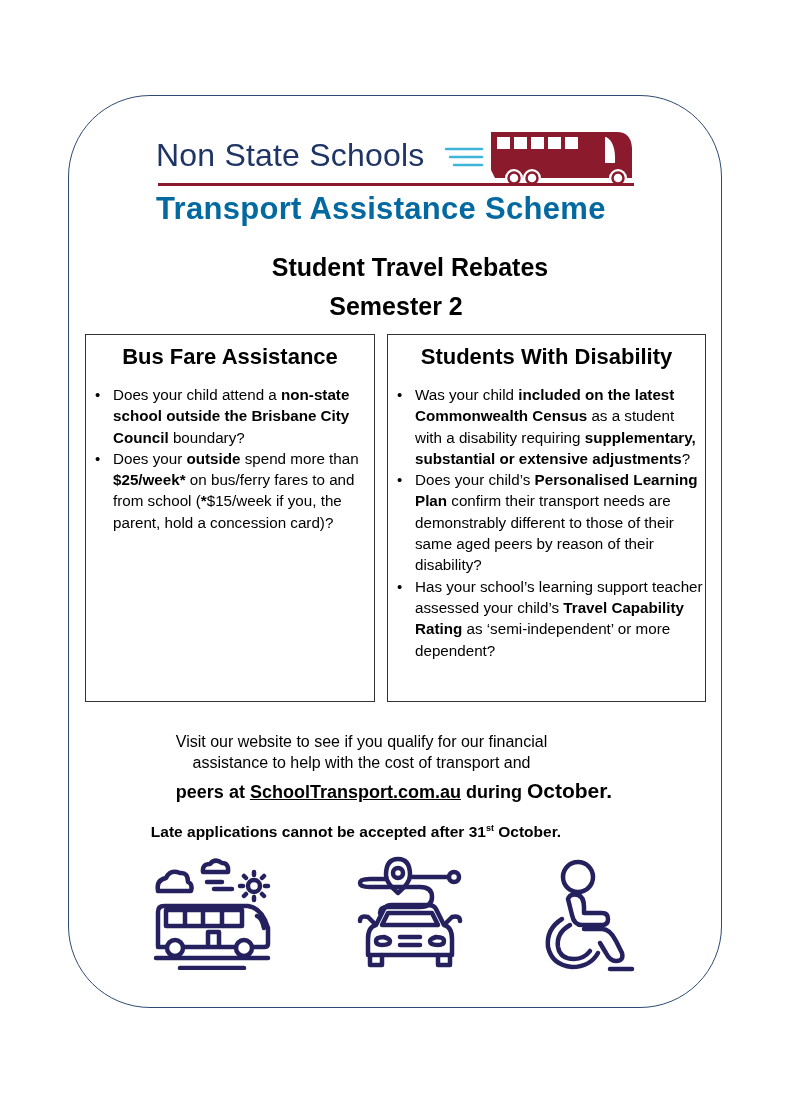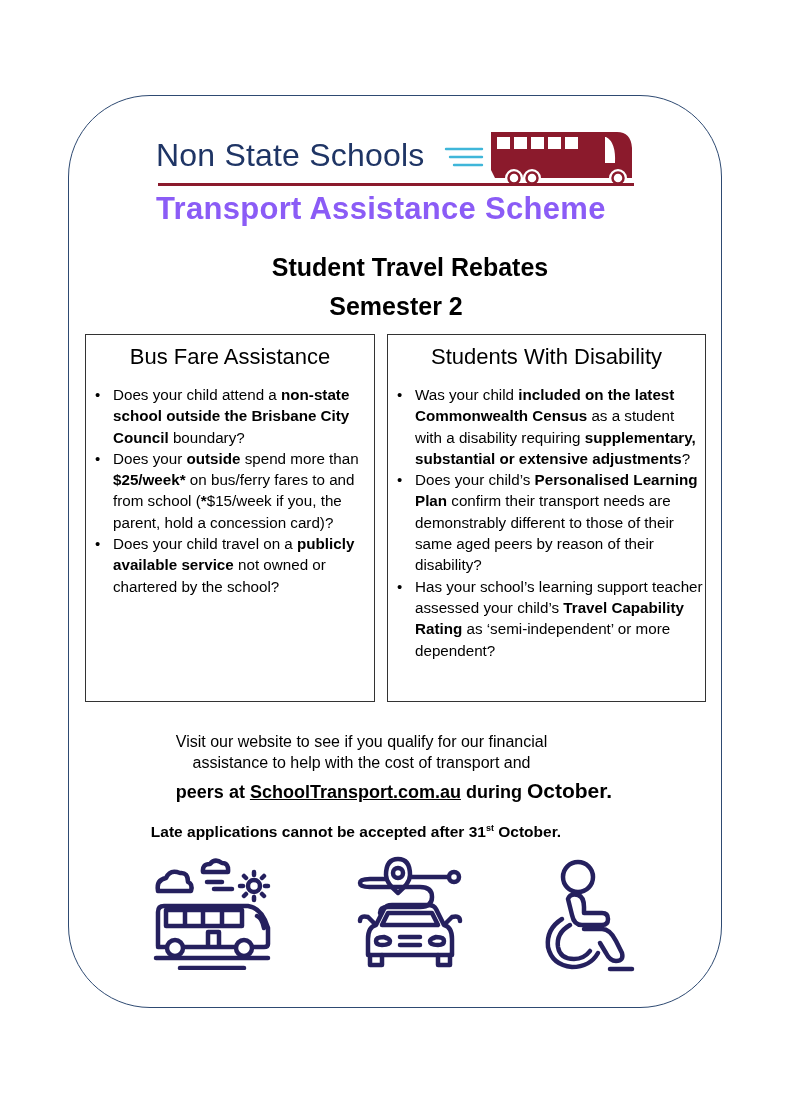--- a/index.html
+++ b/index.html
@@ -1,29 +1,29 @@
 <!DOCTYPE html>
 <html><head>
 <meta charset="utf-8">
 <style>
   html, body { margin:0; padding:0; background:#ffffff; }
   body { width:788px; height:1117px; position:relative; overflow:hidden; font-family:"Liberation Sans", "DejaVu Sans", sans-serif; color:#000; }
   .frame { position:absolute; left:68px; top:95px; width:654px; height:913px; border:1.3px solid #2e4a72; border-radius:82px; box-sizing:border-box; }
   .logo { position:absolute; left:150px; top:125px; width:490px; height:110px; }
   .logo-line1 { position:absolute; left:6px; top:12px; font-size:32px; color:#1f3565; font-weight:normal; letter-spacing:0.2px; }
   .logo-rule { position:absolute; left:8px; top:58px; width:476px; height:3px; background:#8b1a2c; }
-  .logo-line2 { position:absolute; left:6px; top:66px; font-size:31px; font-weight:bold; color:#8b5cf6; letter-spacing:0.3px; }
+  .logo-line2 { position:absolute; left:6px; top:66px; font-size:31px; font-weight:bold; color:#0369a1; letter-spacing:0.3px; }
   .speed-lines { position:absolute; left:292px; top:21px; }
   .bus-logo { position:absolute; left:335px; top:5px; }
   .heading1 { position:absolute; left:16px; width:788px; top:253px; text-align:center; font-size:25px; font-weight:bold; }
   .heading2 { position:absolute; left:246px; width:300px; top:292px; text-align:center; font-size:25px; font-weight:bold; }
   .box { position:absolute; border:1.3px solid #333; box-sizing:border-box; }
   .box-left { left:85px; top:334px; width:290px; height:368px; }
   .box-right { left:387px; top:334px; width:319px; height:368px; }
-  .box h2 { margin:0; font-size:22px; font-weight:normal; text-align:center; padding-top:9px; line-height:26px; }
+  .box h2 { margin:0; font-size:22px; font-weight:bold; text-align:center; padding-top:9px; line-height:26px; }
   .box ul { margin:14px 0 0 0; padding:0 0 0 27px; list-style:none; font-size:15.2px; line-height:21.3px; }
   .box li { position:relative; }
   .box li::before { content:"\2022"; position:absolute; left:-18px; top:0; font-size:15px; }
   .cta { position:absolute; left:0; width:723px; top:731px; text-align:center; font-size:16px; line-height:21px; }
   .apply { position:absolute; left:0; width:788px; top:779px; text-align:center; font-size:18px; font-weight:bold; }
   .apply .big { font-size:21px; }
   .apply a { color:#000000; text-decoration:underline; }
   .late { position:absolute; left:0; width:712px; top:823px; text-align:center; font-size:15.5px; font-weight:bold; }
   .late sup { font-size:9px; vertical-align:super; line-height:0; }
   .icon { position:absolute; }
@@ -61,21 +61,20 @@
 </div>
 
 <div class="heading1">Student Travel Rebates</div>
 <div class="heading2">Semester 2</div>
 
 <div class="box box-left">
   <h2>Bus Fare Assistance</h2>
   <ul>
     <li><span>Does your child attend a </span><b>non-state school outside the Brisbane City Council</b><span> boundary?</span></li>
     <li><span>Does your </span><b>outside</b><span> spend more than </span><b>$25/week*</b><span> on bus/ferry fares to and from school (</span><b>*</b><span>$15/week if you, the parent, hold a concession card)?</span></li>
-    <li><span>Does your child travel on a </span><b>publicly available service</b><span> not owned or chartered by the school?</span></li>
   </ul>
 </div>
 
 <div class="box box-right">
   <h2>Students With Disability</h2>
   <ul>
     <li><span>Was your child </span><b>included on the latest Commonwealth Census</b><span> as a student with a disability requiring </span><b>supplementary, substantial or extensive adjustments</b><span>?</span></li>
     <li><span>Does your child’s </span><b>Personalised Learning Plan</b><span> confirm their transport needs are demonstrably different to those of their same aged peers by reason of their disability?</span></li>
     <li><span>Has your school’s learning support teacher assessed your child’s </span><b>Travel Capability Rating</b><span> as ‘semi-independent’ or more dependent?</span></li>
   </ul>

